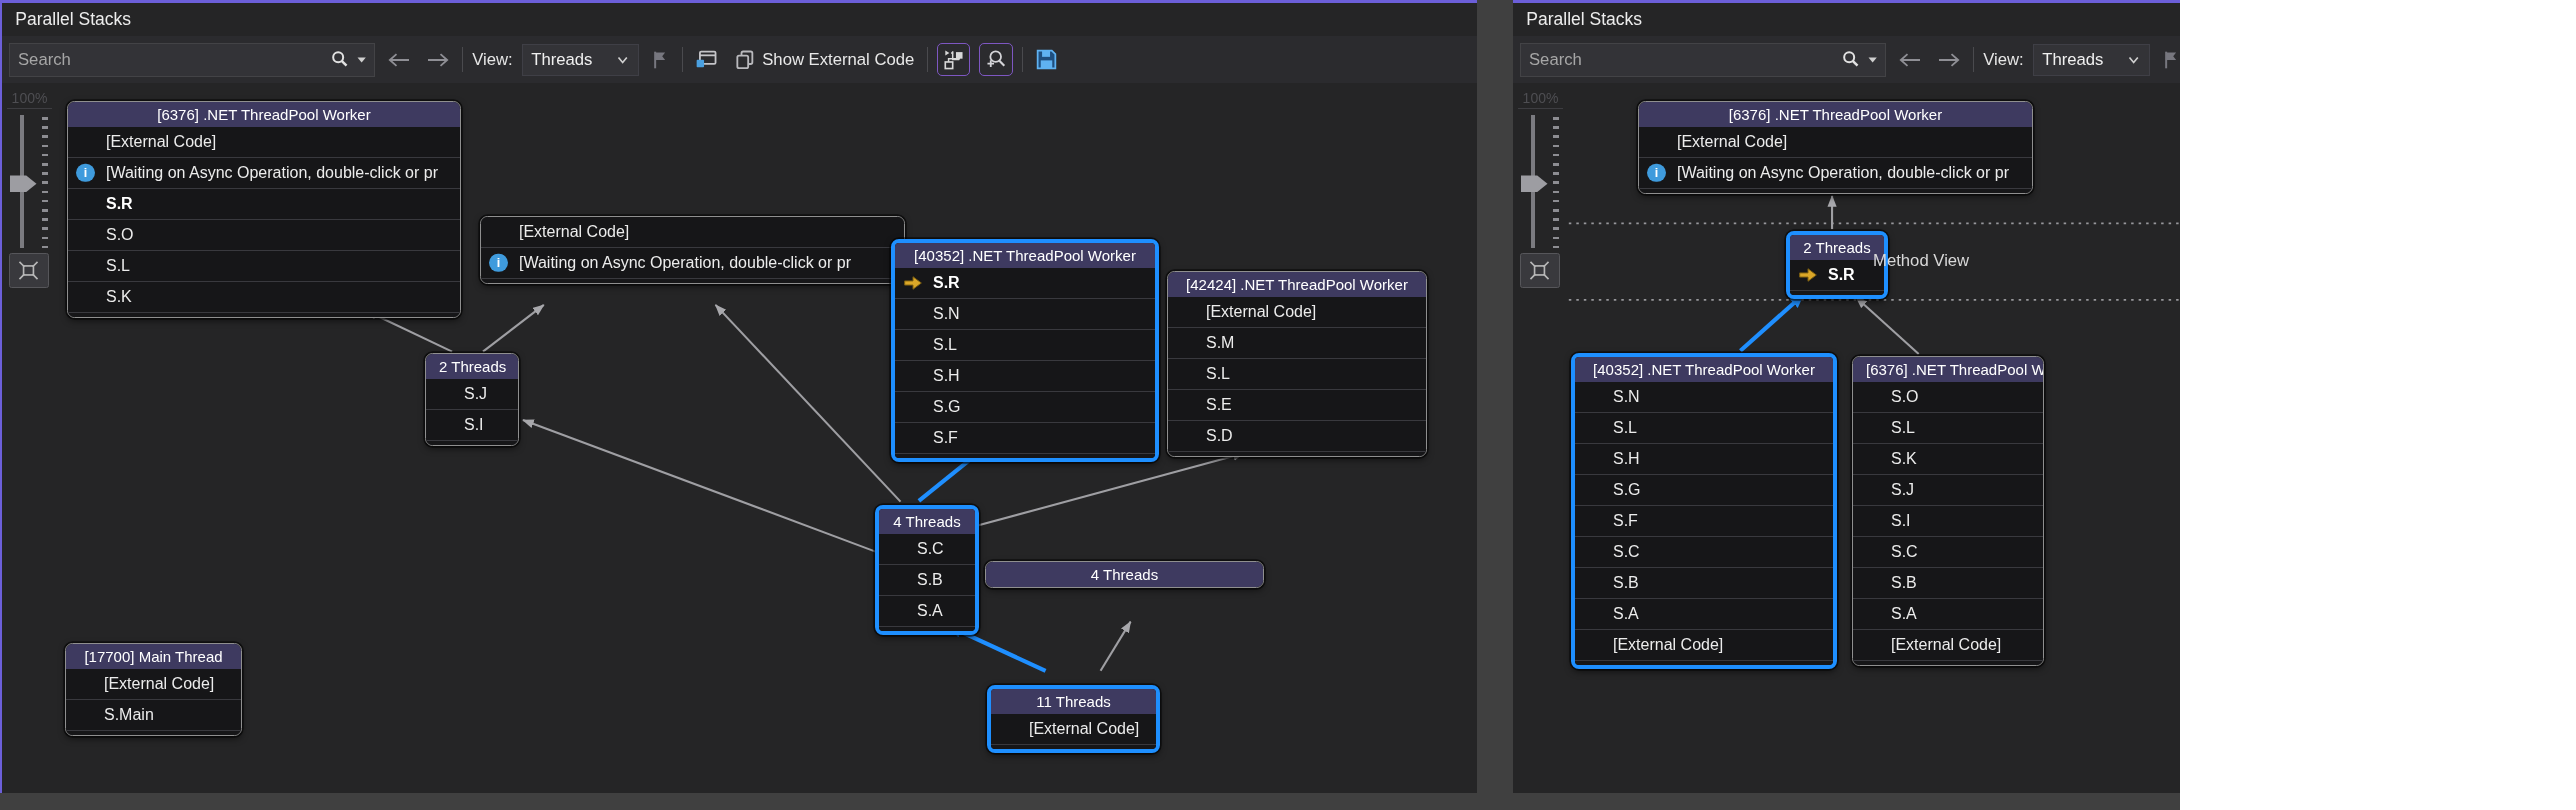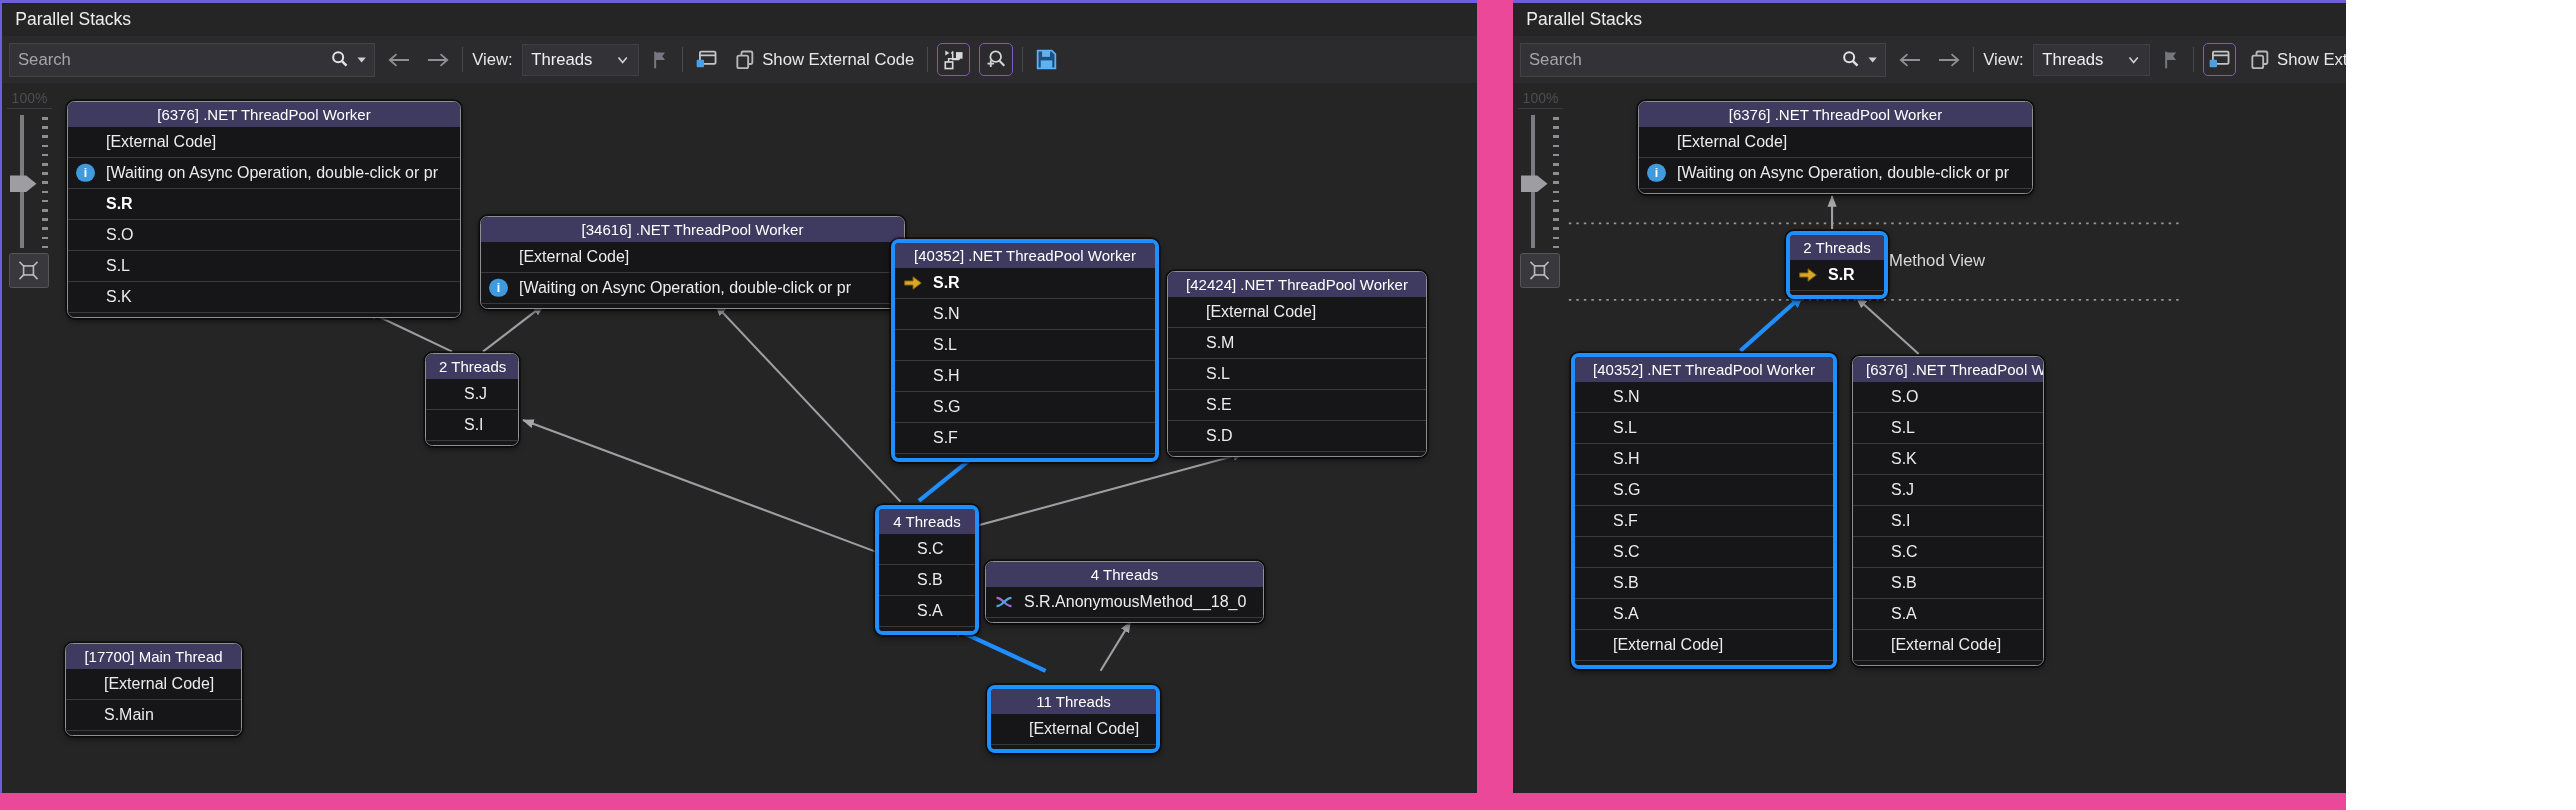--- a/index.html
+++ b/index.html
@@ -1,17 +1,17 @@
 <!DOCTYPE html>
 <html style="font-size:13.3px"><head>
 <meta charset="utf-8">
 <style>
   html,body{margin:0;padding:0;}
   body{width:2576px;height:811px;background:#ffffff;font-family:"Liberation Sans",sans-serif;}
-  .canvas{position:relative;width:2346px;height:811px;background:#ec4899;overflow:hidden;}
+  .canvas{position:relative;width:2180px;height:811px;background:#404040;overflow:hidden;}
   .panel{position:absolute;top:0;height:793px;background:#252526;border-top:3.3px solid #6c5fd9;overflow:hidden;color:#e8e8e8;box-sizing:border-box;}
   .panel.left{left:0;width:1477px;border-left:2.5px solid #6c5fd9;}
   .panel.right{left:1513px;width:1058px;}
   .titlebar{height:33px;display:flex;align-items:center;padding-left:13.3px;font-size:17.5px;color:#ededed;background:#252526;}
   .toolbar{height:47px;display:flex;align-items:center;padding:0 6.7px;gap:9.2px;background:#2b2b2e;}
   .searchbox{position:relative;width:364px;height:32px;background:#333337;border:0.8px solid #434346;display:flex;align-items:center;flex:0 0 auto;}
   .searchbox input{flex:1;height:100%;background:transparent;border:none;outline:none;color:#cccccc;font-size:16.7px;padding:0 8.3px;font-family:"Liberation Sans",sans-serif;}
   .searchbox input::placeholder{color:#a6a6a6;}
   .navarrow{flex:0 0 auto;cursor:pointer;}
   .sep{width:0.8px;height:25px;background:#4a4a4e;flex:0 0 auto;}
@@ -166,21 +166,20 @@
           <div class="nr"><span class="ic">
               <span class="ic-info">i</span>
             </span><span>[Waiting on Async Operation, double-click or pr</span></div>
           <div class="nr b"><span>S.R</span></div>
           <div class="nr"><span>S.O</span></div>
           <div class="nr"><span>S.L</span></div>
           <div class="nr"><span>S.K</span></div>
         </div>
       </div>
       <div class="node" style="left: 478px; top: 213px; width: 423px;">
-        <div class="nh">[34616] .NET ThreadPool Worker</div>
         <div class="nb">
           <div class="nr"><span>[External Code]</span></div>
           <div class="nr"><span class="ic">
               <span class="ic-info">i</span>
             </span><span>[Waiting on Async Operation, double-click or pr</span></div>
         </div>
       </div>
       <div class="node hl" style="left: 889px; top: 236px; width: 260px;">
         <div class="nh">[40352] .NET ThreadPool Worker</div>
         <div class="nb">
@@ -216,28 +215,20 @@
       <div class="node hl" style="left: 873px; top: 502px; width: 96px;">
         <div class="nh">4 Threads</div>
         <div class="nb">
           <div class="nr"><span>S.C</span></div>
           <div class="nr"><span>S.B</span></div>
           <div class="nr"><span>S.A</span></div>
         </div>
       </div>
       <div class="node" style="left: 983px; top: 558px; width: 277px;">
         <div class="nh">4 Threads</div>
-        <div class="nb">
-          <div class="nr"><span class="ic">
-              <svg width="20" height="16.7" viewBox="0 0 24 20">
-                <path d="M3 5 C11 5 13 15 21 15" stroke="#9a6fd0" stroke-width="2.6" fill="none"></path>
-                <path d="M3 15 C11 15 13 5 21 5" stroke="#52a7d8" stroke-width="2.6" fill="none"></path>
-              </svg>
-            </span><span>S.R.AnonymousMethod__18_0</span></div>
-        </div>
       </div>
       <div class="node hl" style="left: 985px; top: 682px; width: 165px;">
         <div class="nh">11 Threads</div>
         <div class="nb">
           <div class="nr"><span>[External Code]</span></div>
         </div>
       </div>
       <div class="node" style="left: 63px; top: 640px; width: 175px;">
         <div class="nh">[17700] Main Thread</div>
         <div class="nb">
@@ -394,16 +385,16 @@
           <div class="nr"><span>S.L</span></div>
           <div class="nr"><span>S.K</span></div>
           <div class="nr"><span>S.J</span></div>
           <div class="nr"><span>S.I</span></div>
           <div class="nr"><span>S.C</span></div>
           <div class="nr"><span>S.B</span></div>
           <div class="nr"><span>S.A</span></div>
           <div class="nr"><span>[External Code]</span></div>
         </div>
       </div>
-      <div class="flabel" style="left: 376px; top: 248px;">Method View</div>
+      <div class="flabel" style="left: 360px; top: 248px;">Method View</div>
     </section>
 </div>
 
 
 </body></html>

